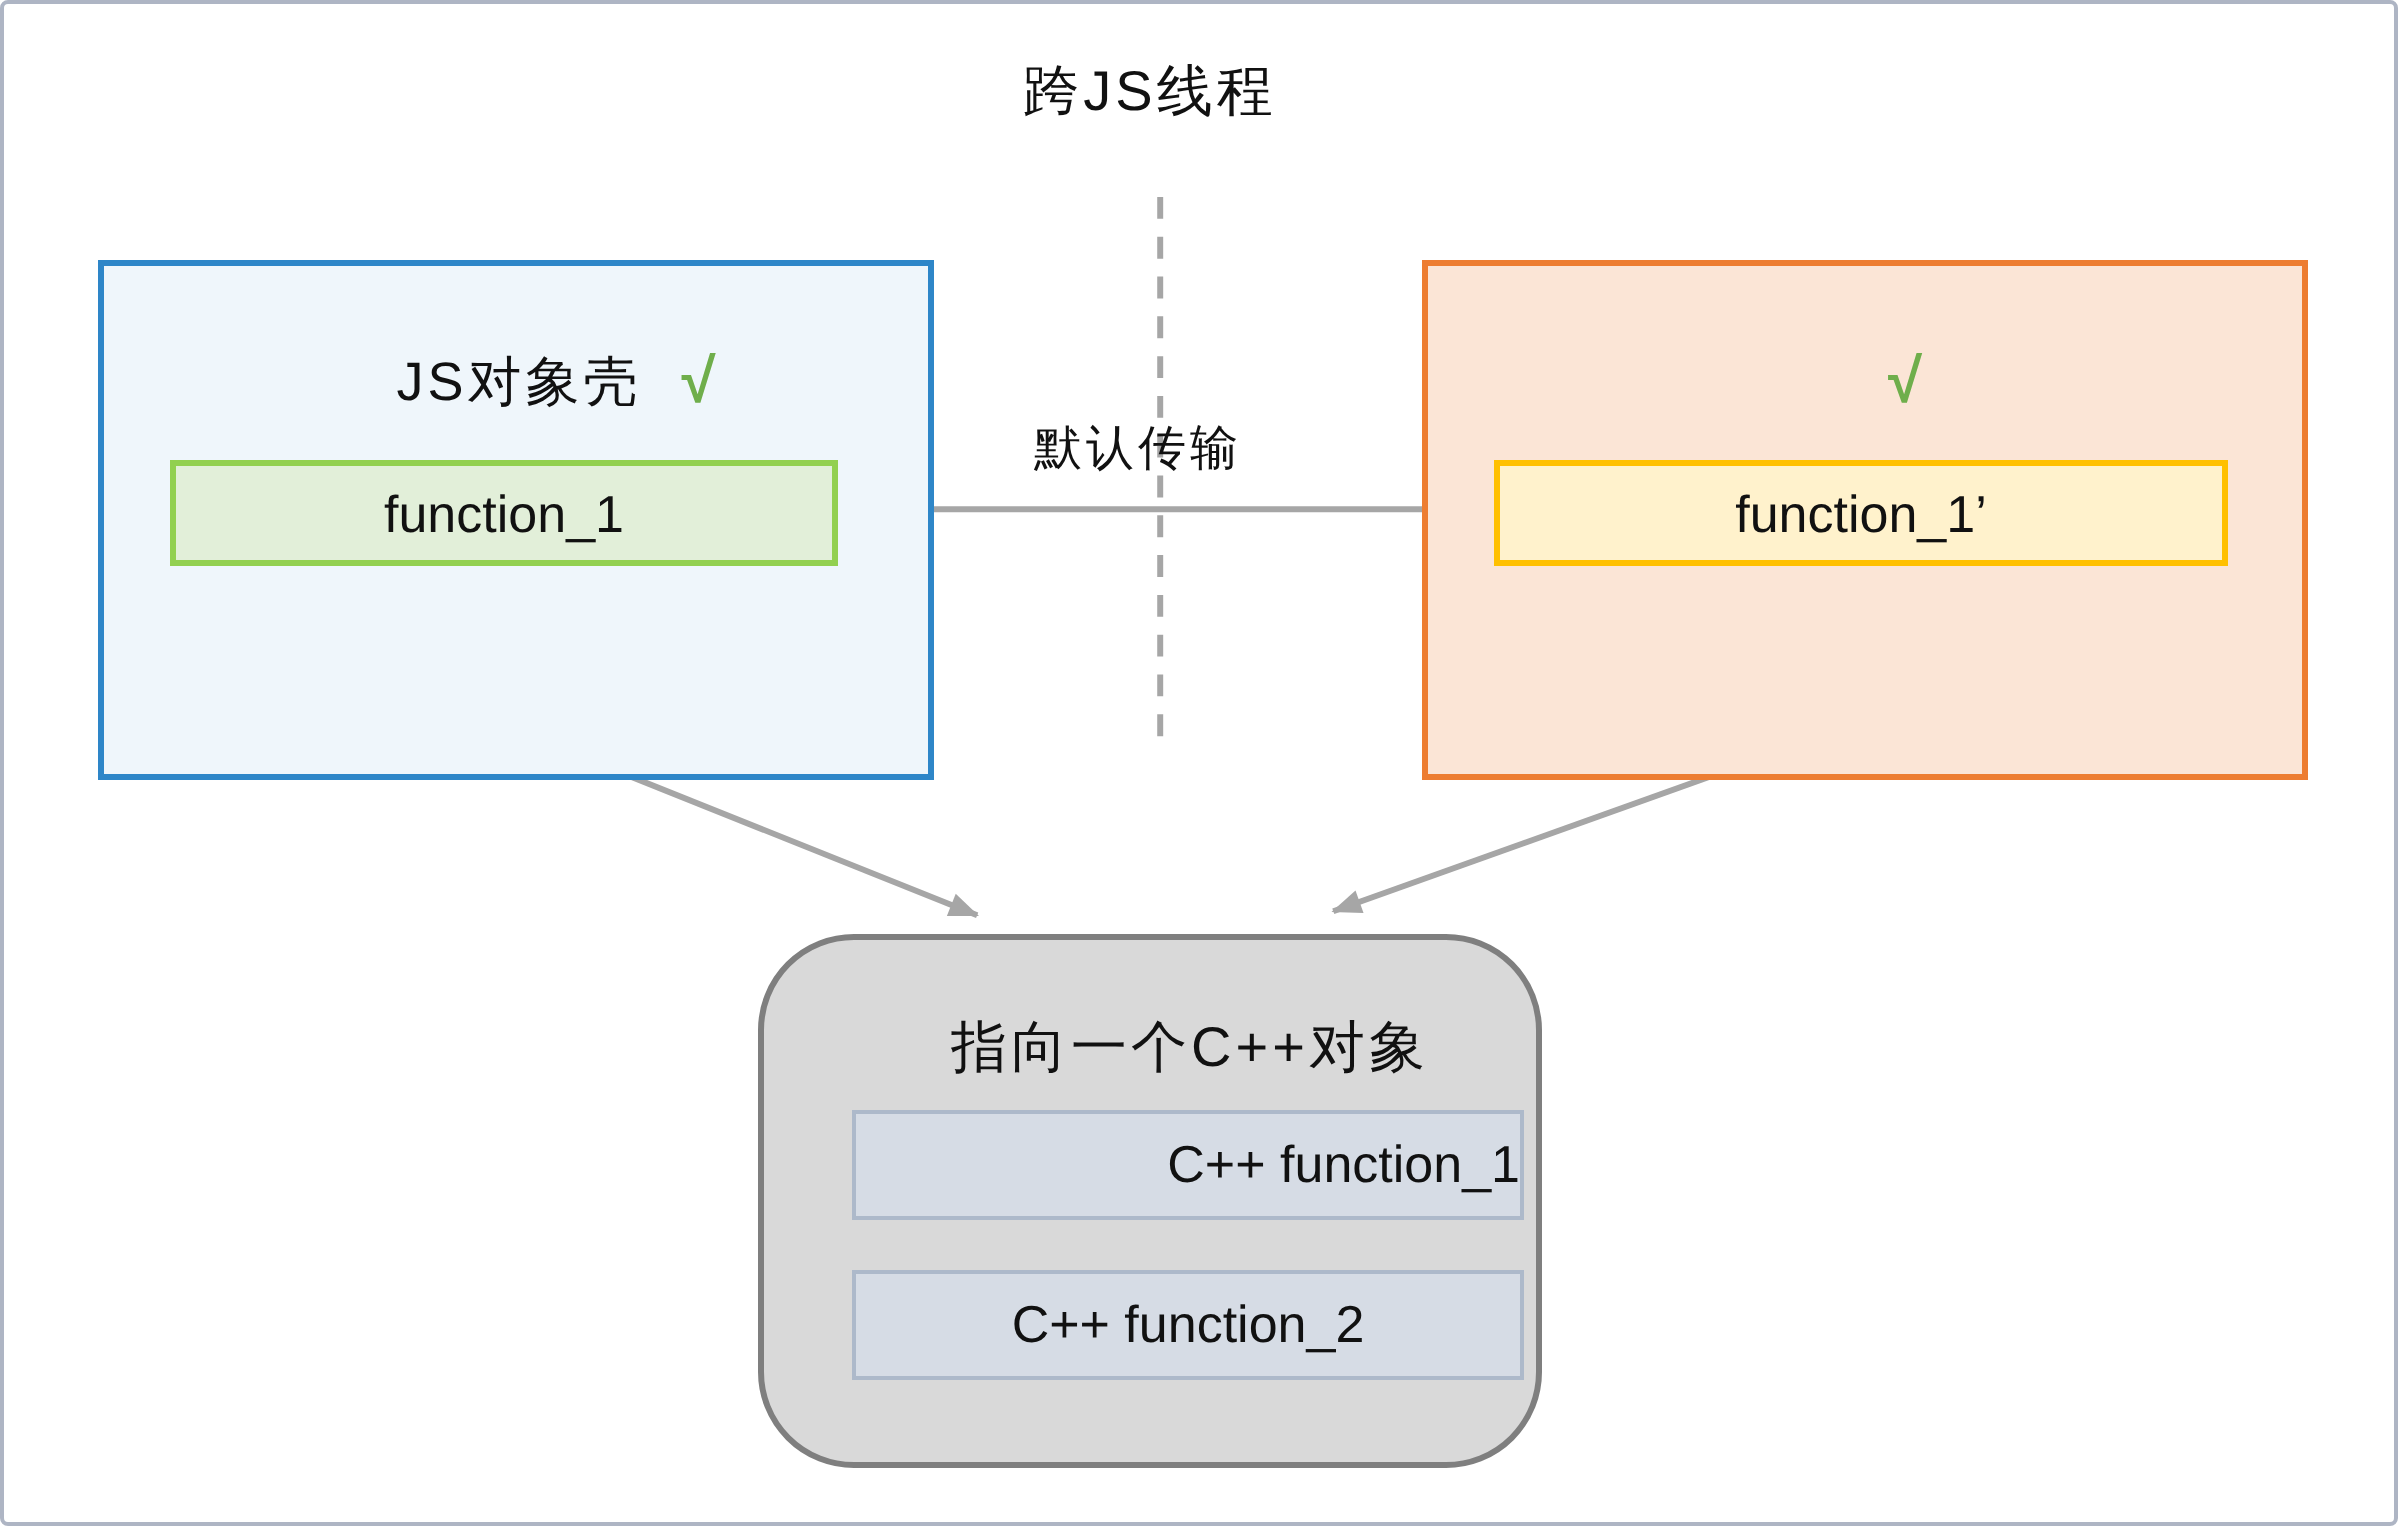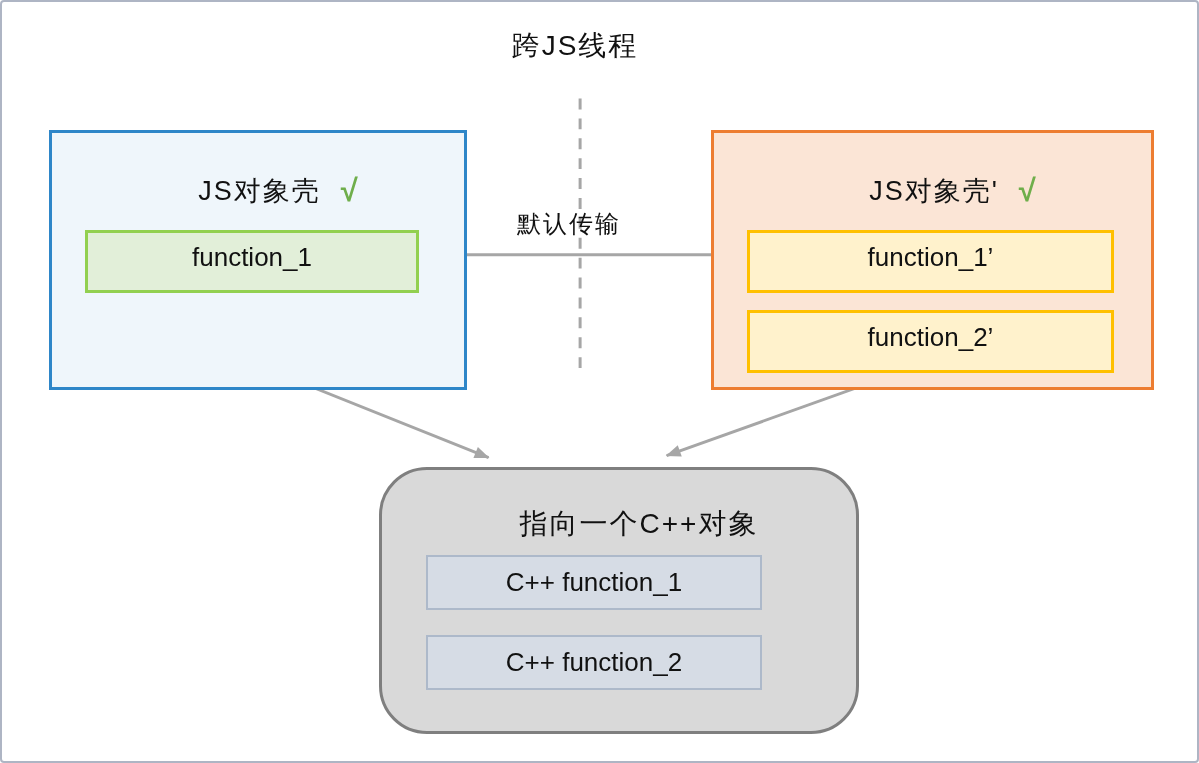--- a/index.html
+++ b/index.html
@@ -96,21 +96,21 @@
   }
   .check {
     color: var(--check, #6fae4b);
     font-weight: 700;
     font-size: 31px;
     letter-spacing: 0;
   }
 
   .func-item {
     position: absolute;
-    height: 63px;
+    height: 53px;
     line-height: 49px;
     text-align: center;
     font-size: 26px;
     white-space: nowrap;
   }
   .left-box .func-item {
     left: 33px;
     width: 334px;
     background: var(--green-item-fill, #e2efd9);
     border: 3px solid var(--green-item-border, #92d050);
@@ -121,39 +121,39 @@
     background: var(--yellow-item-fill, #fff2cc);
     border: 3px solid var(--yellow-item-border, #ffc000);
   }
   .item-1 { top: 97px; }
   .item-2 { top: 177px; }
 
   .cpp-box {
     position: absolute;
     left: 377px;
     top: 465px;
-    width: 480px;
+    width: 392px;
     height: 267px;
     background: var(--cpp-box-fill, #d9d9d9);
     border: 3px solid var(--cpp-box-border, #7f7f7f);
     border-radius: 48px;
   }
   .cpp-box .box-title {
     top: 35px;
     font-size: 28px;
   }
   .cpp-box .func-item {
     left: 44px;
     width: 336px;
     height: 55px;
     line-height: 51px;
     background: var(--cpp-item-fill, #d6dce5);
     border: 2px solid var(--cpp-item-border, #adb9ca);
   }
-  .cpp-box .item-1 { top: 85px; }
+  .cpp-box .item-1 { top: 85px; text-align: right; }
   .cpp-box .item-2 { top: 165px; }
 </style>
 </head>
 <body>
 
 <div class="page">
 
   <div class="diagram-title">跨JS线程</div>
 
   <svg class="overlay" viewBox="0 0 1199 763">
@@ -173,25 +173,23 @@
   <div class="shell-box left-box">
     <div class="box-title">
       <span>JS对象壳</span>
       <span class="check">√</span>
     </div>
     <div class="func-item item-1">function_1</div>
   </div>
 
   <div class="shell-box right-box">
     <div class="box-title">
-      <span>JS对象壳'</span>
       <span class="check">√</span>
     </div>
     <div class="func-item item-1">function_1’</div>
-    <div class="func-item item-2">function_2’</div>
   </div>
 
   <div class="cpp-box">
     <div class="box-title">指向一个C++对象</div>
     <div class="func-item item-1">C++ function_1</div>
     <div class="func-item item-2">C++ function_2</div>
   </div>
 
 </div>
 

